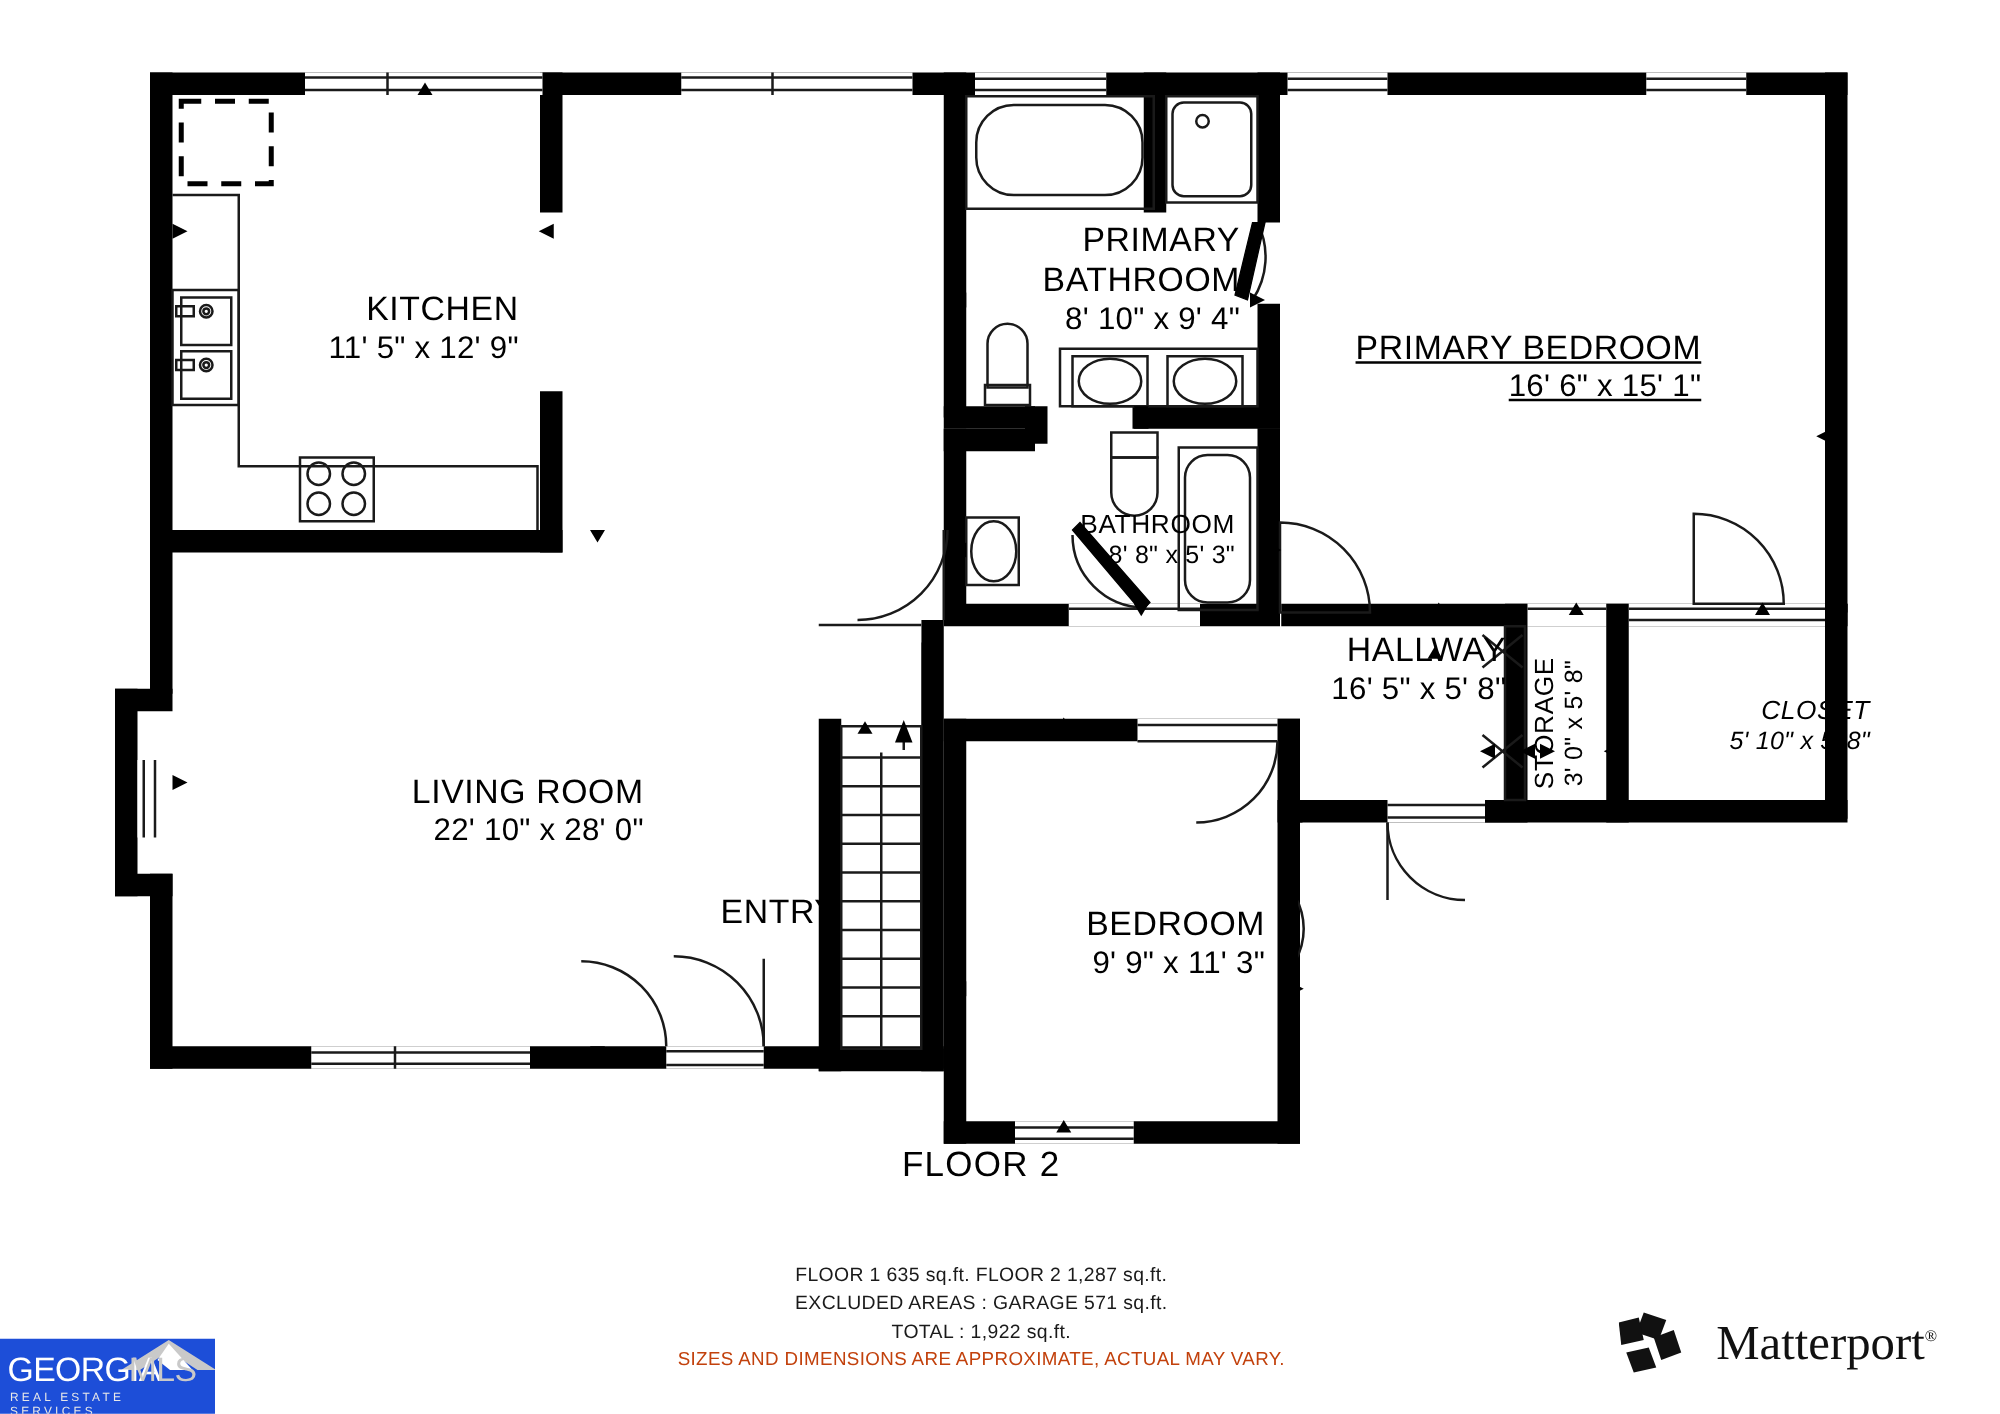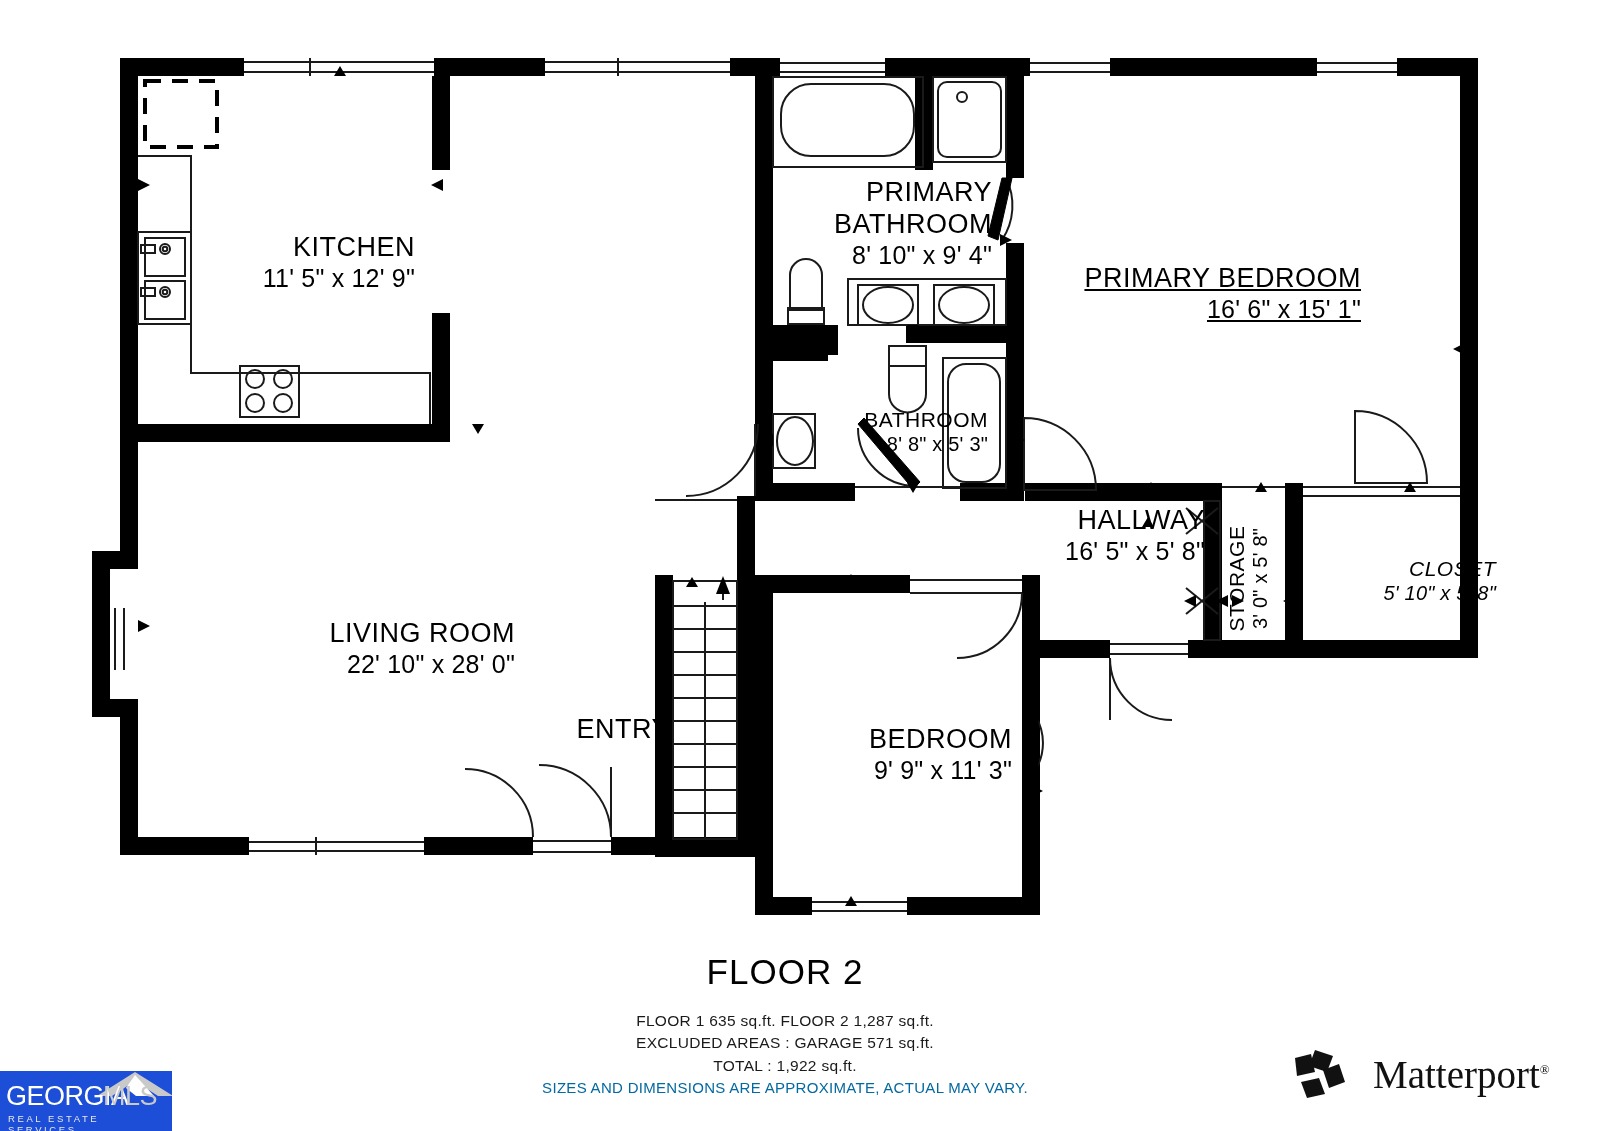--- a/index.html
+++ b/index.html
@@ -58,38 +58,37 @@
     text-align: center;
   }
   .vertical-label .room-name { font-size: 21px; }
   .vertical-label .room-dims { font-size: 20px; }
   #floor-title {
     position: absolute;
     left: 0;
     top: 916px;
     width: 1570px;
     text-align: center;
-    font-size: 35px;
+    font-size: 28px;
     letter-spacing: 1px;
     color: #000;
-    margin-top: 36px;
   }
   #area-block {
     position: absolute;
     left: 0;
     top: 1010px;
     width: 1570px;
     text-align: center;
     color: #1a1a1a;
     font-size: 15.5px;
     line-height: 1.45;
     letter-spacing: 0.3px;
   }
   #area-block .disclaimer {
-    color: #0369a1;
+    color: #c2410c;
     font-size: 15px;
     letter-spacing: 0.3px;
   }
   #gamls-logo {
     position: absolute;
     left: 0px;
     top: 1071px;
     width: 172px;
     height: 60px;
     background: #1d4ed8;

